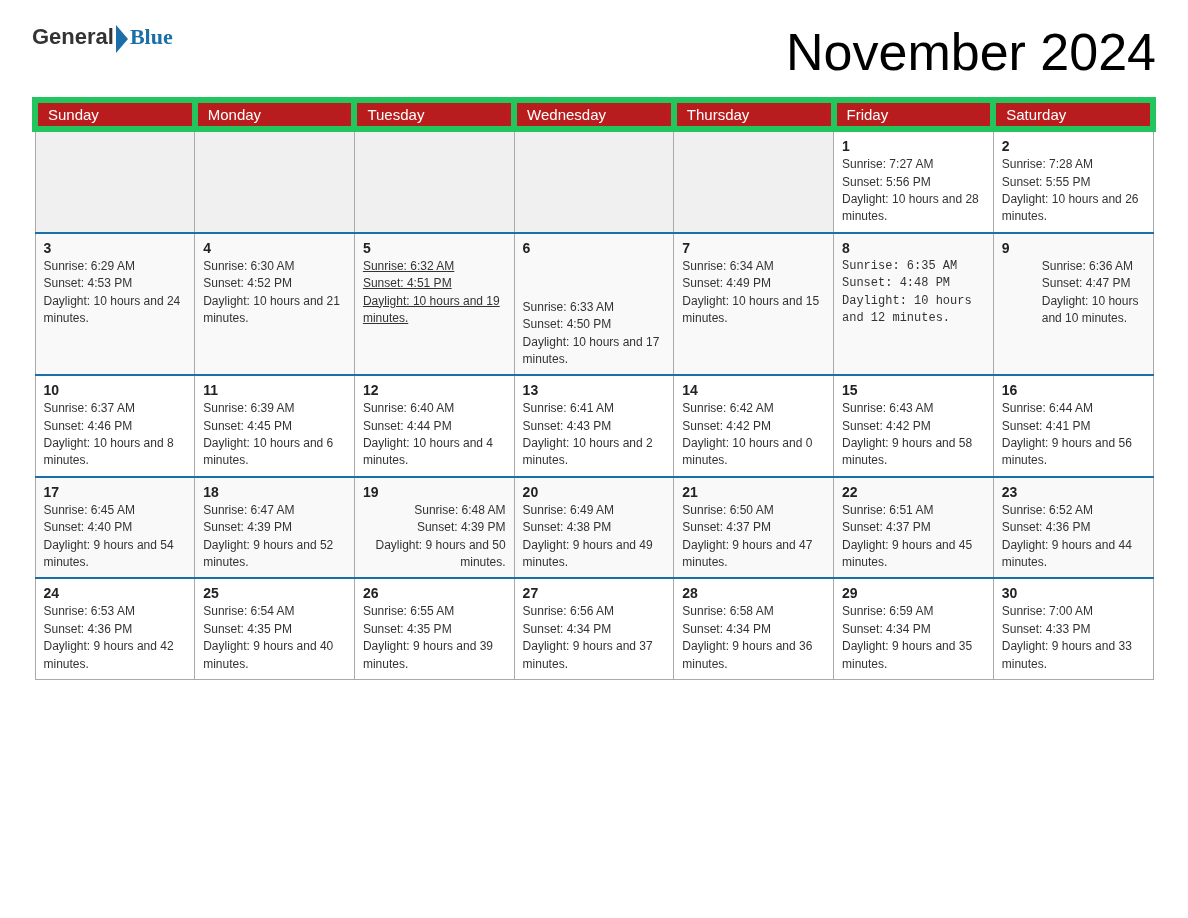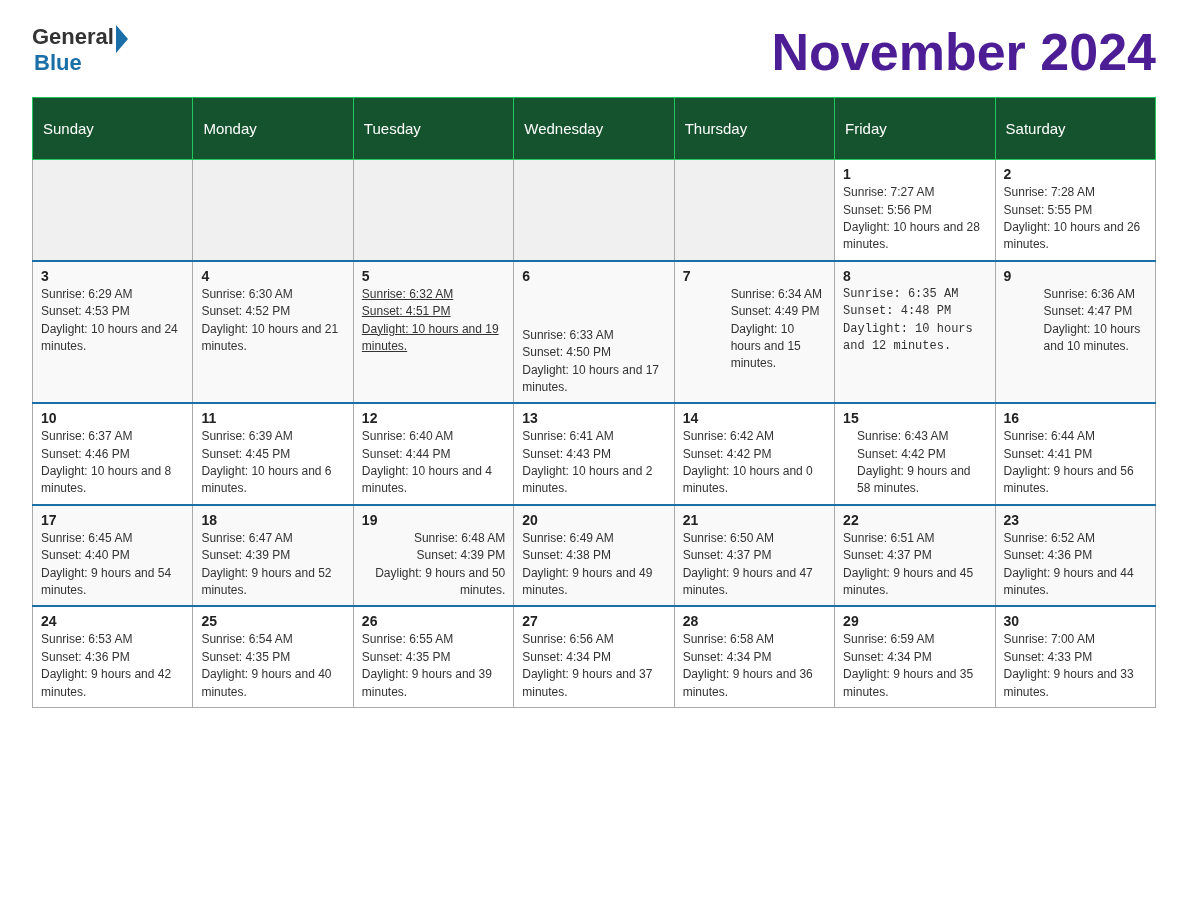--- a/index.html
+++ b/index.html
@@ -26,60 +26,61 @@
       height: 0;
       border-left: 12px solid #1a6fa8;
       border-top: 14px solid transparent;
       border-bottom: 14px solid transparent;
       display: inline-block;
       margin-left: 2px;
       margin-bottom: -4px;
     }
     .logo-wrapper {
       display: flex;
-      flex-direction: column;
+      flex-direction: row;
       align-items: flex-start;
     }
     .logo-line1 {
       display: flex;
       align-items: center;
     }
     .logo-line2 {
       font-size: 22px;
       font-weight: bold;
       color: #1a6fa8;
       margin-left: 2px;
+      font-family: Liberation Serif, serif;
     }
     .title-block {
       text-align: right;
     }
     .month-title {
       font-size: 52px;
-      font-weight: 700;
-      color: #4c1d95;
+      font-weight: 400;
+      color: #000000;
       line-height: 1.1;
     }
     .location-title {
       font-size: 20px;
       color: #444;
       margin-top: 4px;
     }
     .calendar-table {
       width: 100%;
       border-collapse: collapse;
       margin-top: 16px;
     }
     .calendar-table th {
-      background-color: #14532d;
+      background-color: #b91c1c;
       color: #fff;
       font-size: 15px;
       font-weight: normal;
-      padding: 22px 10px;
+      padding: 3px 10px;
       text-align: left;
-      border: 1px solid #22c55e;
+      border: 6px solid #22c55e;
     }
     .calendar-table td {
       vertical-align: top;
       padding: 6px 8px;
       border: 1px solid #aaa;
       width: 14.28%;
       min-height: 80px;
       font-size: 12.5px;
       color: #333;
       background: #fff;
@@ -174,21 +175,21 @@
 Daylight: 10 hours and 19 minutes.</div>
         </td>
         <td>
           <span class="day-number">6</span>
           <div class="day-info" style="white-space: pre-line; margin-top: 43px;">Sunrise: 6:33 AM
 Sunset: 4:50 PM
 Daylight: 10 hours and 17 minutes.</div>
         </td>
         <td>
           <span class="day-number">7</span>
-          <div class="day-info" style="white-space: pre-line; margin-left: 48px;">Sunrise: 6:34 AM
+          <div class="day-info" style="white-space: pre-line;">Sunrise: 6:34 AM
 Sunset: 4:49 PM
 Daylight: 10 hours and 15 minutes.</div>
         </td>
         <td>
           <span class="day-number">8</span>
           <div class="day-info" style="white-space: pre-line; font-family: Liberation Mono, monospace;">Sunrise: 6:35 AM
 Sunset: 4:48 PM
 Daylight: 10 hours and 12 minutes.</div>
         </td>
         <td>
@@ -224,21 +225,21 @@
 Daylight: 10 hours and 2 minutes.</div>
         </td>
         <td>
           <span class="day-number">14</span>
           <div class="day-info" style="white-space: pre-line;">Sunrise: 6:42 AM
 Sunset: 4:42 PM
 Daylight: 10 hours and 0 minutes.</div>
         </td>
         <td>
           <span class="day-number">15</span>
-          <div class="day-info" style="white-space: pre-line; margin-left: 14px;">Sunrise: 6:43 AM
+          <div class="day-info" style="white-space: pre-line;">Sunrise: 6:43 AM
 Sunset: 4:42 PM
 Daylight: 9 hours and 58 minutes.</div>
         </td>
         <td>
           <span class="day-number">16</span>
           <div class="day-info" style="white-space: pre-line;">Sunrise: 6:44 AM
 Sunset: 4:41 PM
 Daylight: 9 hours and 56 minutes.</div>
         </td>
       </tr>

